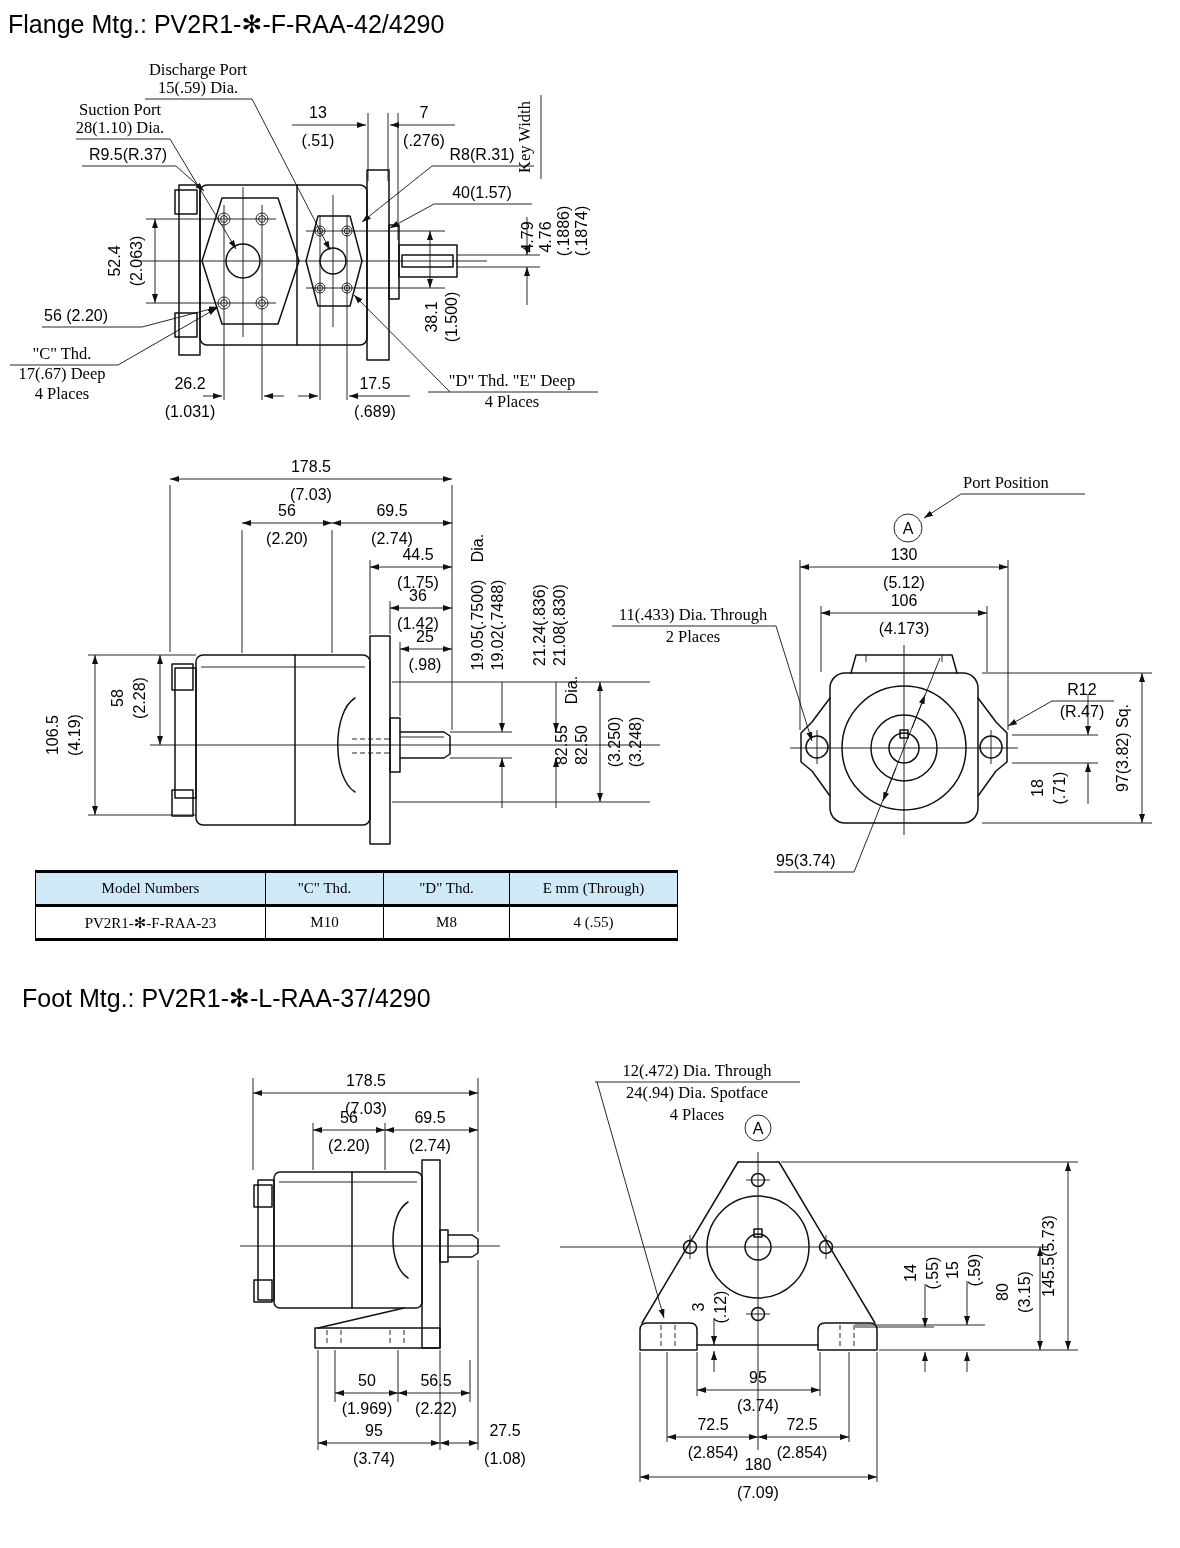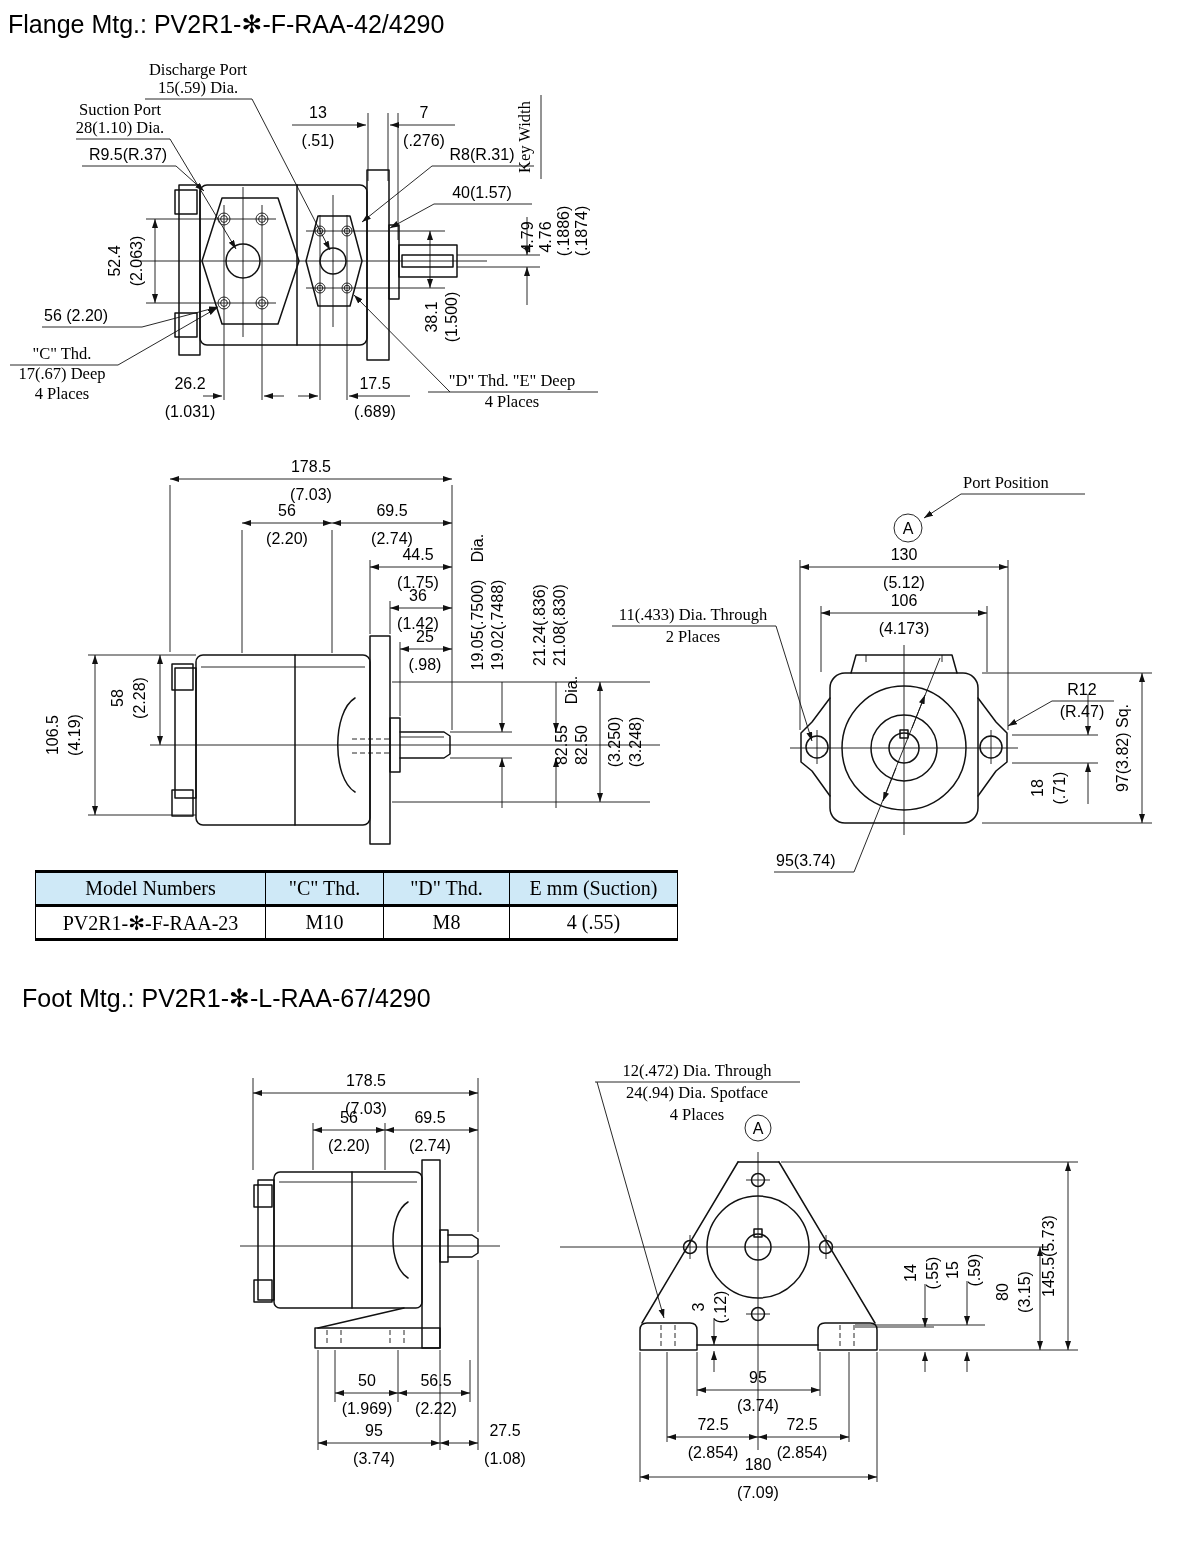--- a/index.html
+++ b/index.html
@@ -7,21 +7,21 @@
         font-family:"Liberation Sans","DejaVu Sans",sans-serif;color:#000;border-radius:31px;}
   .ttl{position:absolute;font-size:25px;color:#000;white-space:nowrap;}
   svg{position:absolute;overflow:visible;}
   svg text{fill:#000;}
   .ds{font-size:16px;font-family:"Liberation Sans","DejaVu Sans",sans-serif;}
   .as{font-size:16.5px;font-family:"Liberation Serif","DejaVu Serif",serif;}
   .s{stroke:#111;fill:none;stroke-width:1.5px;stroke-linejoin:round;stroke-linecap:round;}
   .t{stroke:#111;fill:none;stroke-width:0.9px;}
   .d{stroke:#111;fill:none;stroke-width:0.9px;stroke-dasharray:5 3;}
   .spec{position:absolute;left:35px;top:870px;border-collapse:collapse;
-        font-family:"Liberation Serif","DejaVu Serif",serif;font-size:20px;
+        font-family:"Liberation Serif","DejaVu Serif",serif;font-size:15px;
         border-top:3px solid #000;border-bottom:3px solid #000;}
   .spec th,.spec td{border:1px solid #000;text-align:center;padding:0 8px;height:31px;}
   .spec th{background:#cfe9f7;font-weight:normal;}
   .spec thead tr{border-bottom:3px solid #000;}
 </style>
 </head>
 <body>
 
 <div class="page">
 
@@ -311,34 +311,34 @@
         <col style="width:230px">
         <col style="width:118px">
         <col style="width:126px">
         <col style="width:168px">
       </colgroup>
     <thead>
       <tr>
         <th>Model Numbers</th>
         <th>"C" Thd.</th>
         <th>"D" Thd.</th>
-        <th>E  mm (Suction)</th>
+        <th>E  mm (Through)</th>
       </tr>
     </thead>
     <tbody>
       <tr>
         <td>PV2R1-✻-F-RAA-23</td>
         <td>M10</td>
         <td>M8</td>
         <td>4 (.55)</td>
       </tr>
     </tbody>
   </table>
 
-  <div class="ttl" style="left:22px;top:984px;">Foot Mtg.: PV2R1-✻-L-RAA-67/4290</div>
+  <div class="ttl" style="left:22px;top:984px;">Foot Mtg.: PV2R1-✻-L-RAA-37/4290</div>
 
   <svg style="left:0;top:1030px;" width="1180" height="518" viewBox="0 0 1180 518">
 
     <g>
       <rect class="s" x="258" y="150" width="16" height="120"></rect>
       <rect class="s" x="254" y="155" width="18" height="22"></rect>
       <rect class="s" x="254" y="250" width="18" height="22"></rect>
       <rect class="s" x="274" y="142" width="148" height="136" rx="6"></rect>
       <line class="t" x1="279" y1="152" x2="417" y2="152"></line>
       <line class="s" x1="352" y1="142" x2="352" y2="278"></line>

